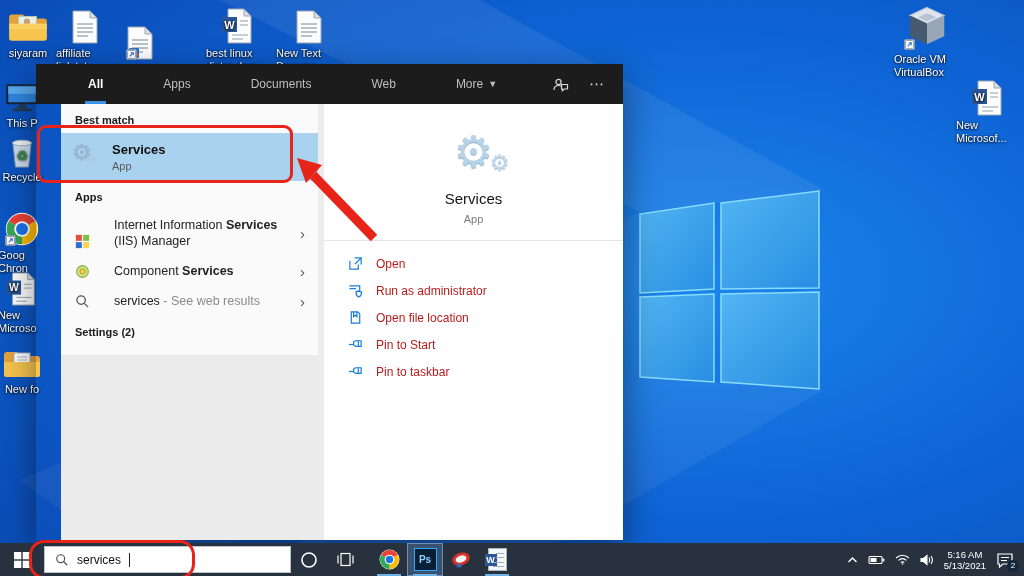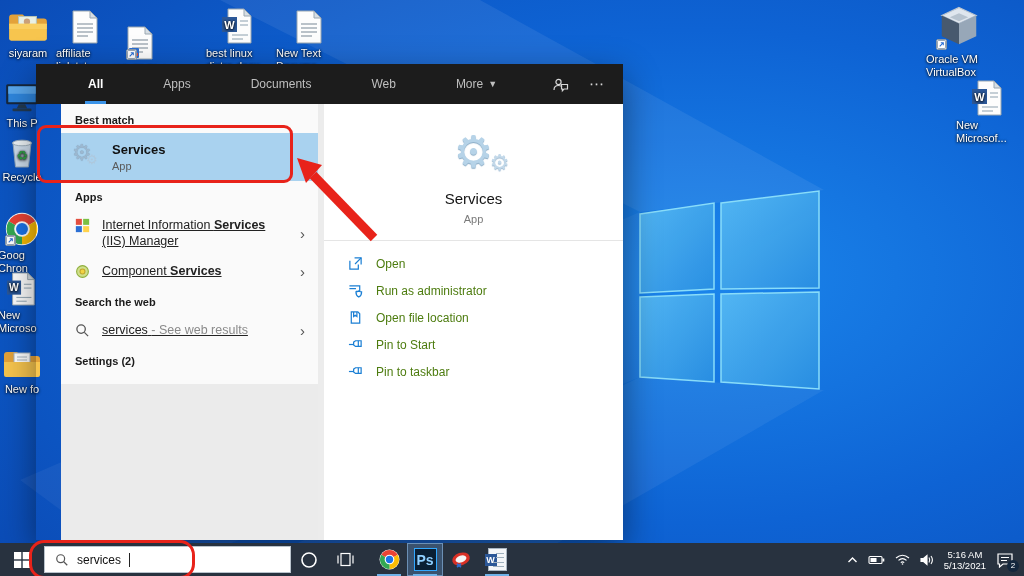--- a/index.html
+++ b/index.html
@@ -31,57 +31,57 @@
   #pbody{flex:1;display:flex;min-height:0;padding-left:25px;}
   #leftcol{width:257px;background:#ebebeb;flex:none;display:flex;flex-direction:column;}
   #results{background:#fafafa;padding-bottom:10px;}
   .seclbl{font-size:11px;font-weight:bold;color:#1b1b1b;padding:10px 14px 7px;}
   .bmrow{height:48px;background:#a9d2ef;display:flex;align-items:center;padding-left:13px;gap:12px;cursor:pointer;}
   .bm-gear{position:relative;width:26px;height:26px;flex:none;}
   .bm-gear .g1{position:absolute;left:-2px;top:-4px;font-size:22px;color:#9cb8d0;text-shadow:0 0 1px #7795af;}
   .bm-gear .g2{position:absolute;left:12px;top:8px;font-size:13px;color:#aec8dd;}
   .bmtxt .t{font-size:13px;font-weight:bold;color:#101010;}
   .bmtxt .s{font-size:11px;color:#5a5a5a;margin-top:3px;}
-  .lrow{position:relative;padding:7px 34px 7px 14px;display:flex;gap:12px;align-items:flex-start;
-        font-size:12.5px;color:#222;line-height:16px;cursor:pointer;text-decoration:underline;}
+  .lrow{position:relative;padding:7px 34px 7px 14px;display:flex;gap:24px;align-items:flex-end;
+        font-size:12.5px;color:#222;line-height:16px;cursor:pointer;}
   .lrow .txt{width:182px;}
   .lrow b{font-weight:bold;}
   .licon{width:15px;height:15px;flex:none;margin-top:1px;}
   .chev{position:absolute;right:13px;top:50%;transform:translateY(-50%);color:#555;font-size:15px;line-height:1;}
   .gray{color:#8a8a8a;}
 
   #divider{width:6px;background:#ececec;flex:none;}
   #rightcol{flex:1;background:#fff;padding-top:26px;}
   #bigicon{height:48px;position:relative;display:flex;justify-content:center;}
   #bigicon .g1{font-size:44px;line-height:44px;color:#b6d3e8;text-shadow:0 1px 1px #86a9c4;}
   #bigicon .g2{position:absolute;margin-left:52px;top:22px;font-size:22px;line-height:22px;color:#c3d9ea;text-shadow:0 1px 1px #9db9d0;}
   #dtitle{text-align:center;font-size:15px;color:#141414;margin-top:12px;}
   #dsub{text-align:center;font-size:11px;color:#7a7a7a;margin-top:6px;}
   .dhr{height:1px;background:#e5e5e5;margin:15px 0 9px;}
-  .arow{display:flex;align-items:center;gap:13px;padding:6px 0 6px 24px;font-size:12px;color:#4d7c0f;cursor:pointer;}
+  .arow{display:flex;align-items:center;gap:13px;padding:6px 0 6px 24px;font-size:12px;color:#b91c1c;cursor:pointer;}
   .arow svg{width:15px;height:15px;flex:none;}
 
   
   .anno{position:absolute;border:3px solid #e8231a;pointer-events:none;z-index:9;}
   #annoBM{left:37px;top:125px;width:250px;height:52px;border-radius:9px;}
   #annoSearch{left:29px;top:540px;width:160px;height:33px;border-radius:15px;}
   #arrowSvg{position:absolute;left:0;top:0;z-index:9;pointer-events:none;}
 
   
   #taskbar{position:absolute;left:0;right:0;bottom:0;height:33px;background:#28323f;
            display:flex;align-items:center;z-index:6;color:#fff;}
   #startBtn{width:44px;height:100%;display:flex;align-items:center;justify-content:center;cursor:pointer;}
   #tbSearch{width:247px;height:27px;background:#fff;border:1px solid #b9c3cc;box-sizing:border-box;
             display:flex;align-items:center;gap:8px;padding:0 10px;cursor:text;}
   #tbSearch .q{font-size:12px;color:#111;}
   #tbCaret{width:1px;height:14px;background:#222;}
   .tbi{width:36px;height:100%;display:flex;align-items:center;justify-content:center;position:relative;cursor:pointer;}
   .runline{position:absolute;bottom:0;left:6px;right:6px;height:2px;background:#6fb2e8;}
   .ps-tile{width:21px;height:21px;background:#0a1f33;border:1px solid #31a8ff;display:flex;align-items:center;
-           justify-content:center;font-size:14px;font-weight:bold;color:#8fd0ff;}
+           justify-content:center;font-size:10px;font-weight:bold;color:#8fd0ff;}
   .tbi.active{background:rgba(104,160,220,.30);box-shadow:inset 0 0 0 1px rgba(150,195,240,.55);}
   .word-tile{position:relative;width:17px;height:21px;background:#f4f6f8;border:1px solid #aab6c2;}
   .word-tile .wblk{position:absolute;left:-4px;top:5px;width:12px;height:12px;background:#2b5797;color:#fff;
                    font-size:9px;font-weight:bold;display:flex;align-items:center;justify-content:center;}
   .word-tile .ln{position:absolute;right:2px;height:1px;background:#9fb0bd;}
   #tray{margin-left:auto;display:flex;align-items:center;gap:10px;padding-right:10px;}
   #tray .ticon{display:flex;align-items:center;cursor:pointer;}
   #clock{font-size:9.5px;line-height:11px;text-align:center;cursor:pointer;}
   #actionCenter{position:relative;cursor:pointer;}
   #acBadge{position:absolute;right:-5px;bottom:-4px;width:12px;height:12px;border-radius:50%;
@@ -300,21 +300,21 @@
   </div>
   <div class="dcell" style="left:-2px;top:340px;width:48px">
     <div class="ic">
         <svg width="40" height="32">
           <use href="#s-folderfiles"></use>
         </svg>
       </div>
     <div class="lbl">New fo</div>
   </div>
 
-  <div class="dcell" style="left:926px;top:4px;width:66px">
+  <div class="dcell" style="left:894px;top:4px;width:66px">
     <div class="ic" style="height:46px">
       <svg width="46" height="46">
           <use href="#s-vbox"></use>
         </svg>
       <span class="shortcut-badge">
           <svg viewBox="0 0 10 10">
             <use href="#s-shortcut"></use>
           </svg>
         </span>
     </div>
@@ -385,21 +385,20 @@
             <span class="chev">›</span>
           </div>
           <div class="lrow">
             <svg class="licon">
                 <use href="#s-comp"></use>
               </svg>
             <span class="txt"><span>Component </span><b>Services</b><span></span></span>
             <span class="chev">›</span>
           </div>
 
-          <div class="seclbl">Search the web</div>
 
           <div class="lrow">
             <svg class="licon">
                 <use href="#s-search"></use>
               </svg>
             <span class="txt"><span>services</span> <span class="gray">- See web results</span></span>
             <span class="chev">›</span>
           </div>
 
           <div class="seclbl">Settings (2)</div>

